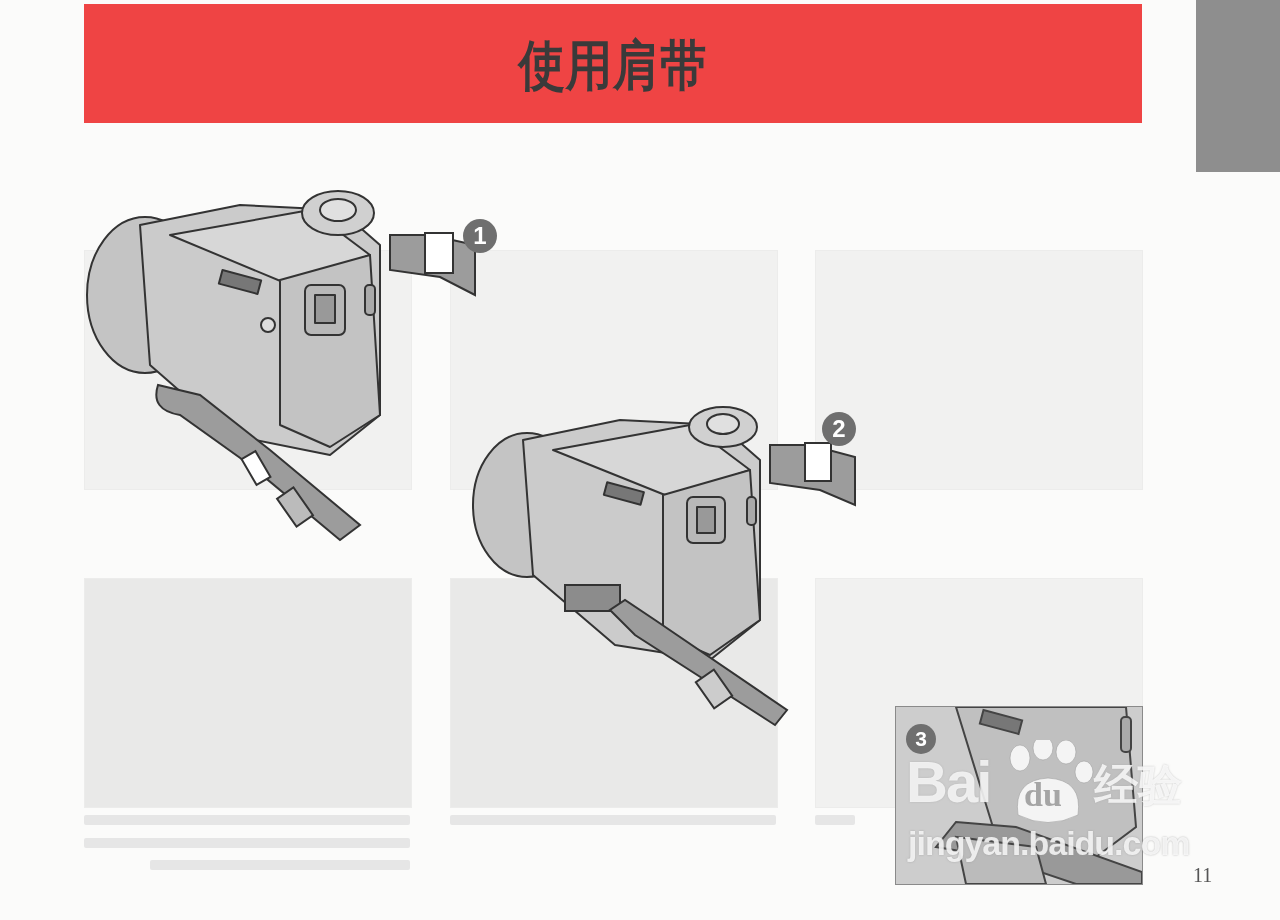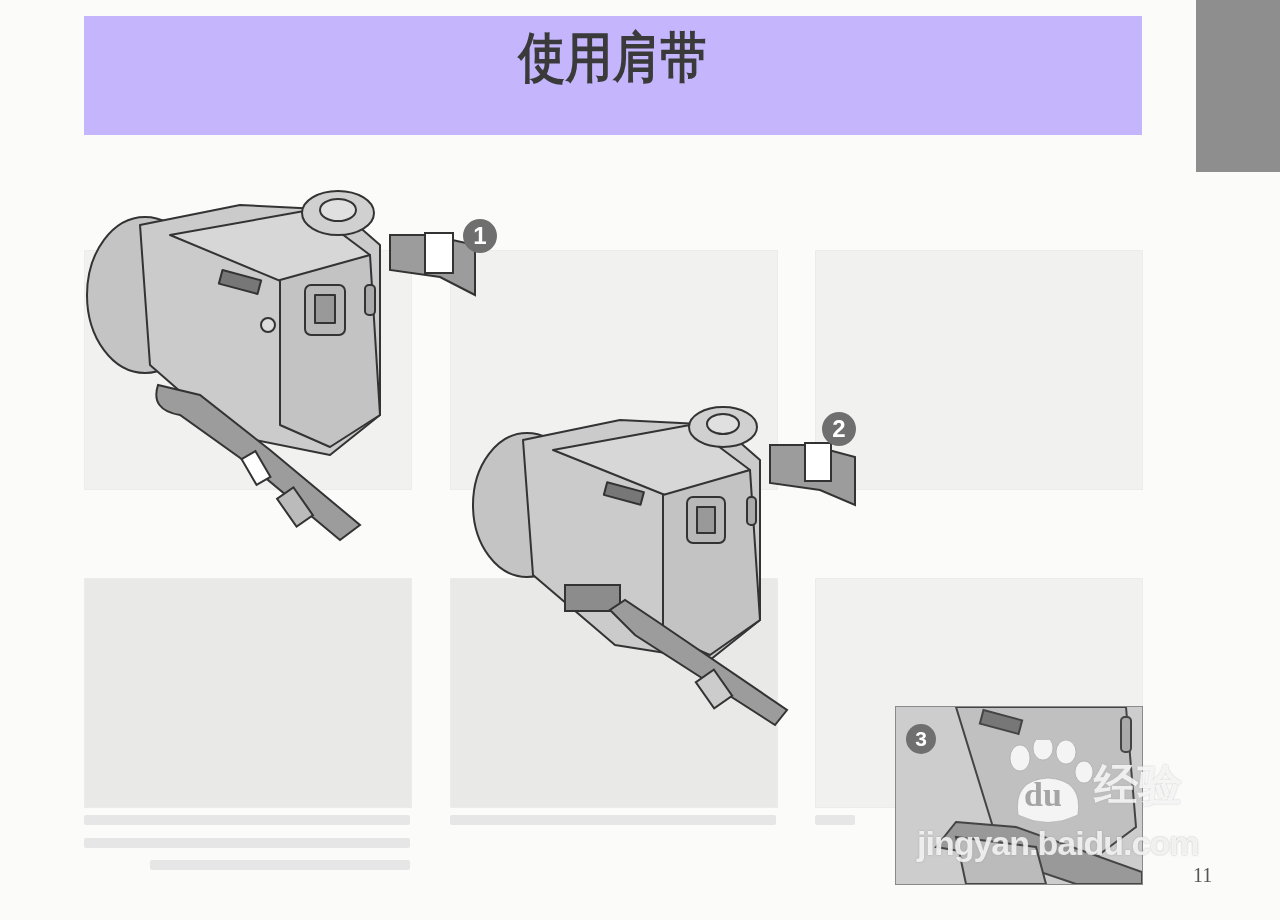--- a/index.html
+++ b/index.html
@@ -2,23 +2,23 @@
 <html><head>
   <meta charset="utf-8">
   <style>
     html, body { margin:0; padding:0; }
     body {
       width:1280px; height:920px; position:relative; overflow:hidden;
       background:#fbfbfa;
       font-family:"DejaVu Sans", sans-serif;
     }
     .title-bar {
-      position:absolute; left:84px; top:16px; width:1058px; height:119px;
-      background:#c4b5fd;
-      display:flex; align-items:flex-start; justify-content:center;
+      position:absolute; left:84px; top:4px; width:1058px; height:119px;
+      background:#ef4444;
+      display:flex; align-items:center; justify-content:center;
     }
     .title-text {
       font-size:54px; color:#3a3a3a; letter-spacing:1px; font-weight:bold;
       transform:scaleX(0.86); margin-top:6px;
     }
     .side-tab {
       position:absolute; left:1196px; top:0; width:84px; height:172px;
       background:#8e8e8e;
     }
     
@@ -56,21 +56,20 @@
       color:rgba(255,255,255,0.8);
       text-shadow:0 0 2px rgba(160,160,160,0.6);
       text-align:right;
     }
     .wm-url {
       position:absolute; left:2px; top:84px; font-size:34px; font-weight:bold;
       color:rgba(255,255,255,0.8);
       font-family:"Liberation Sans", sans-serif;
       text-shadow:0 0 2px rgba(150,150,150,0.7);
       letter-spacing:-1px;
-      margin-left:9px;
     }
     .page-number {
       position:absolute; left:1193px; top:856px; font-size:20px; color:#555;
       font-family:"Liberation Serif", serif;
       margin-top:8px;
     }
   </style>
 </head>
 <body>
 
@@ -146,20 +145,21 @@
       <rect x="85" y="8" width="40" height="14" fill="#777" transform="rotate(15 105 15)"></rect>
       <rect x="225" y="10" width="10" height="35" rx="4" fill="#aaa"></rect>
       <path d="M60 115 L120 120 L246 165 L246 177 L180 177 L100 150 L40 140 Z" fill="#999"></path>
       <path d="M60 130 L70 177 L150 177 L140 140 Z" fill="#bbb"></path>
     </g>
   </svg>
   <div class="step-badge" style="left:10px;top:17px;width:30px;height:30px;font-size:21px;">3</div>
 </div>
 
 <div class="watermark">
+  <span class="wm-brand"><span>Bai</span></span>
   <svg style="position:absolute;left:92px;top:0px;" width="100" height="90" viewBox="0 0 100 90">
     <g fill="rgba(255,255,255,0.82)" stroke="rgba(160,160,160,0.6)" stroke-width="1">
       <ellipse cx="22" cy="18" rx="10" ry="13"></ellipse>
       <ellipse cx="45" cy="8" rx="10" ry="12"></ellipse>
       <ellipse cx="68" cy="12" rx="10" ry="12"></ellipse>
       <ellipse cx="86" cy="32" rx="9" ry="11"></ellipse>
       <path d="M20 75 Q15 40 50 38 Q85 40 80 75 Q50 90 20 75 Z"></path>
     </g>
   </svg>
   <span style="position:absolute;left:118px;top:36px;font-size:34px;font-weight:bold;color:rgba(150,150,150,0.85);font-family:Liberation Serif, serif;">du</span>

